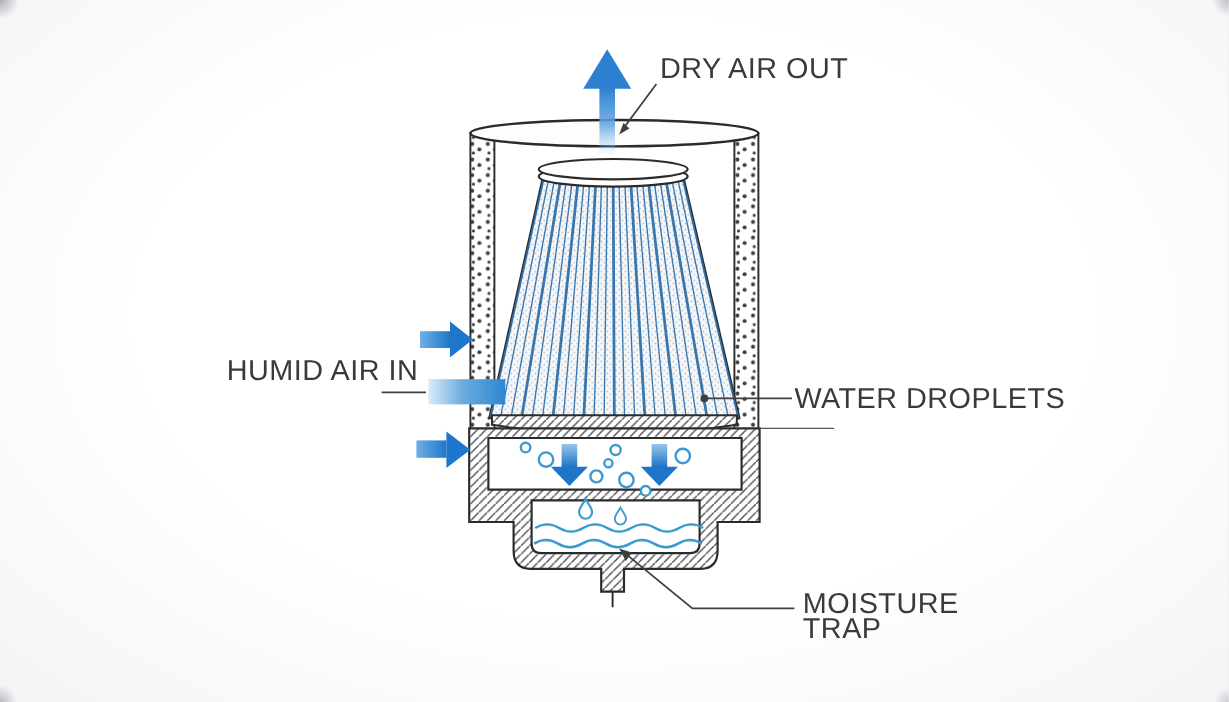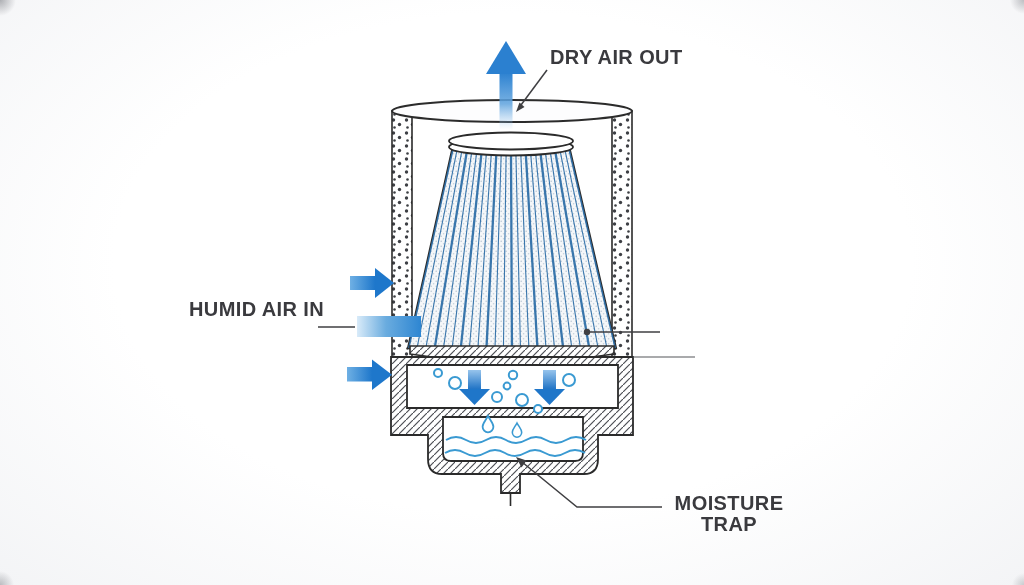--- a/index.html
+++ b/index.html
@@ -9,24 +9,24 @@
     background:
       radial-gradient(circle at 0% 0%, rgba(55,58,66,.38), rgba(55,58,66,0) 16px),
       radial-gradient(circle at 100% 0%, rgba(55,58,66,.30), rgba(55,58,66,0) 14px),
       radial-gradient(circle at 0% 100%, rgba(55,58,66,.30), rgba(55,58,66,0) 14px),
       radial-gradient(circle at 100% 100%, rgba(55,58,66,.22), rgba(55,58,66,0) 12px),
       radial-gradient(ellipse at 50% 45%, #ffffff 55%, #f3f4f6 100%);
   }
   .diagram-svg{position:absolute;left:0;top:0;}
   .lbl{
     position:absolute;color:var(--label-text,#3a3a3e);
-    font-size:20px;line-height:21px;letter-spacing:.4px;font-weight:700;
+    font-size:24px;line-height:21px;letter-spacing:.4px;font-weight:400;
     white-space:nowrap;user-select:none;
   }
-  .lbl.wrap{white-space:normal;width:120px;text-align:center;}
+  .lbl.wrap{white-space:normal;width:120px;}
 </style>
 </head>
 <body>
 
 <div class="canvas">
 
   <svg class="diagram-svg" width="1024" height="585" viewBox="0 0 1024 585">
     <defs>
       <pattern id="wallDots" width="13" height="13" patternUnits="userSpaceOnUse">
         <rect width="13" height="13" fill="#ffffff"></rect>
@@ -165,14 +165,15 @@
       <line x1="318" y1="327" x2="355" y2="327"></line>
       <circle cx="587" cy="332" r="3.2" fill="var(--leader-gray,#3f3f42)" stroke="none"></circle>
       <line x1="590" y1="332" x2="660" y2="332"></line>
       <path d="M662,507 H577 L522,462"></path>
       <polygon points="516,457 526.5,460.5 521.5,467.5" fill="var(--leader-gray,#3f3f42)" stroke="none"></polygon>
     </g>
   </svg>
 
   <div class="lbl" style="left:550px;top:47px">DRY AIR OUT</div>
   <div class="lbl" style="left:189px;top:299px">HUMID AIR IN</div>
+  <div class="lbl" style="left:662px;top:322px">WATER DROPLETS</div>
   <div class="lbl wrap" style="left:669px;top:493px">MOISTURE TRAP</div>
 </div>
 
 </body></html>

